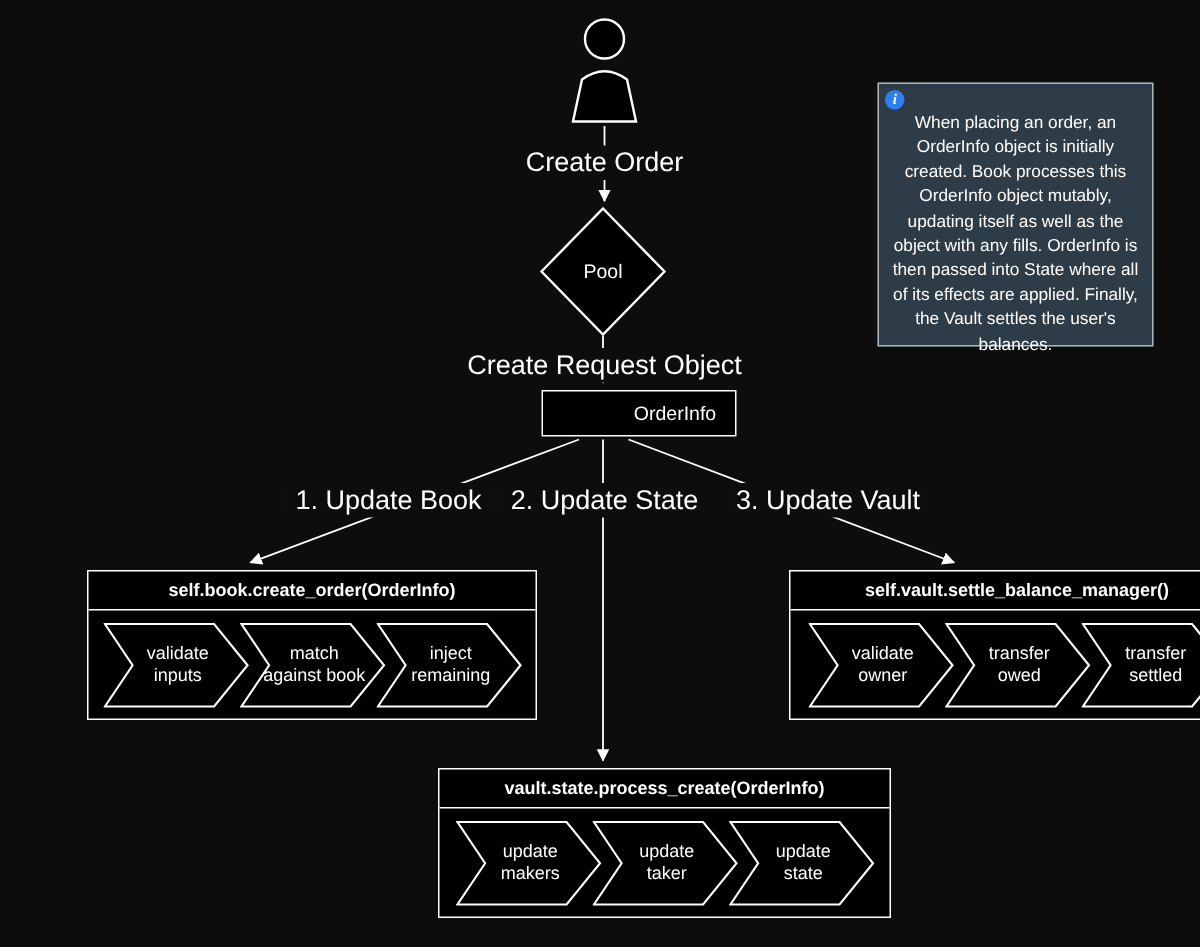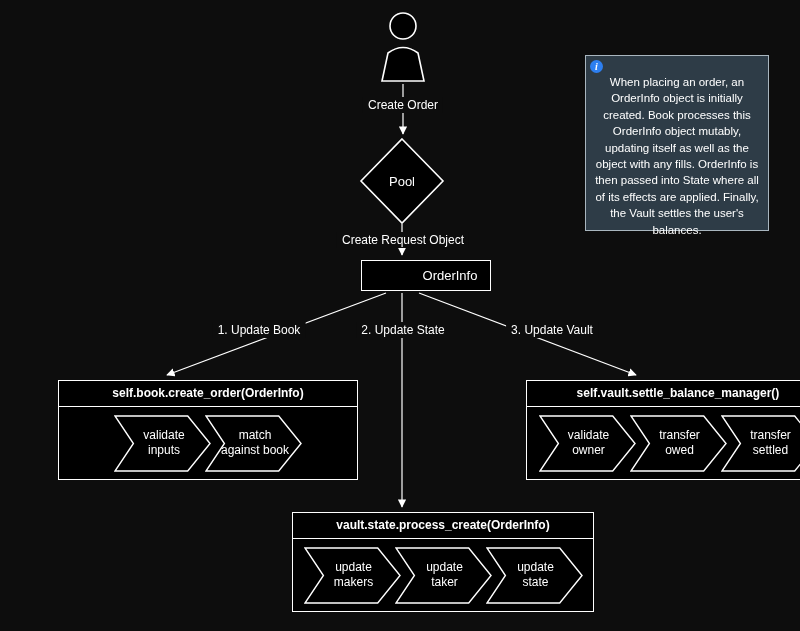--- a/index.html
+++ b/index.html
@@ -25,21 +25,21 @@
     position:absolute;z-index:2;background:var(--node-fill);
     border:1px solid var(--stroke);display:flex;align-items:center;justify-content:center;
     font-size:13px;
   }
   .diamond-label{
     position:absolute;z-index:2;transform:translate(-50%,-50%);
     font-size:13px;white-space:nowrap;
   }
   .edge-label{
     position:absolute;z-index:3;transform:translateX(-50%);
-    background:var(--background);padding:1px 5px;font-size:12px;white-space:nowrap;
+    background:var(--background);padding:1px 5px;font-size:18px;white-space:nowrap;
   }
   .proc-box{
     position:absolute;z-index:2;background:var(--node-fill);
     border:1px solid var(--stroke);box-sizing:border-box;margin-left:44px;
   }
   .proc-title{
     height:25px;line-height:25px;border-bottom:1px solid var(--stroke);
     text-align:center;font-weight:bold;font-size:12px;white-space:nowrap;overflow:hidden;
   }
   .proc-body{
@@ -117,20 +117,27 @@
         <span class="chevron-label">validate
 inputs</span>
       </div>
       <div class="chevron">
         <svg viewBox="0 0 100 58" preserveAspectRatio="none">
             <polygon points="1,1 76,1 99,29 76,57 1,57 20,29"></polygon>
           </svg>
         <span class="chevron-label">match
 against book</span>
       </div>
+      <div class="chevron">
+        <svg viewBox="0 0 100 58" preserveAspectRatio="none">
+            <polygon points="1,1 76,1 99,29 76,57 1,57 20,29"></polygon>
+          </svg>
+        <span class="chevron-label">inject
+remaining</span>
+      </div>
     </div>
   </div>
 
   <div class="proc-box" style="left:482px;top:380px;width:304px;height:100px;">
     <div class="proc-title">self.vault.settle_balance_manager()</div>
     <div class="proc-body">
       <div class="chevron">
         <svg viewBox="0 0 100 58" preserveAspectRatio="none">
             <polygon points="1,1 76,1 99,29 76,57 1,57 20,29"></polygon>
           </svg>

